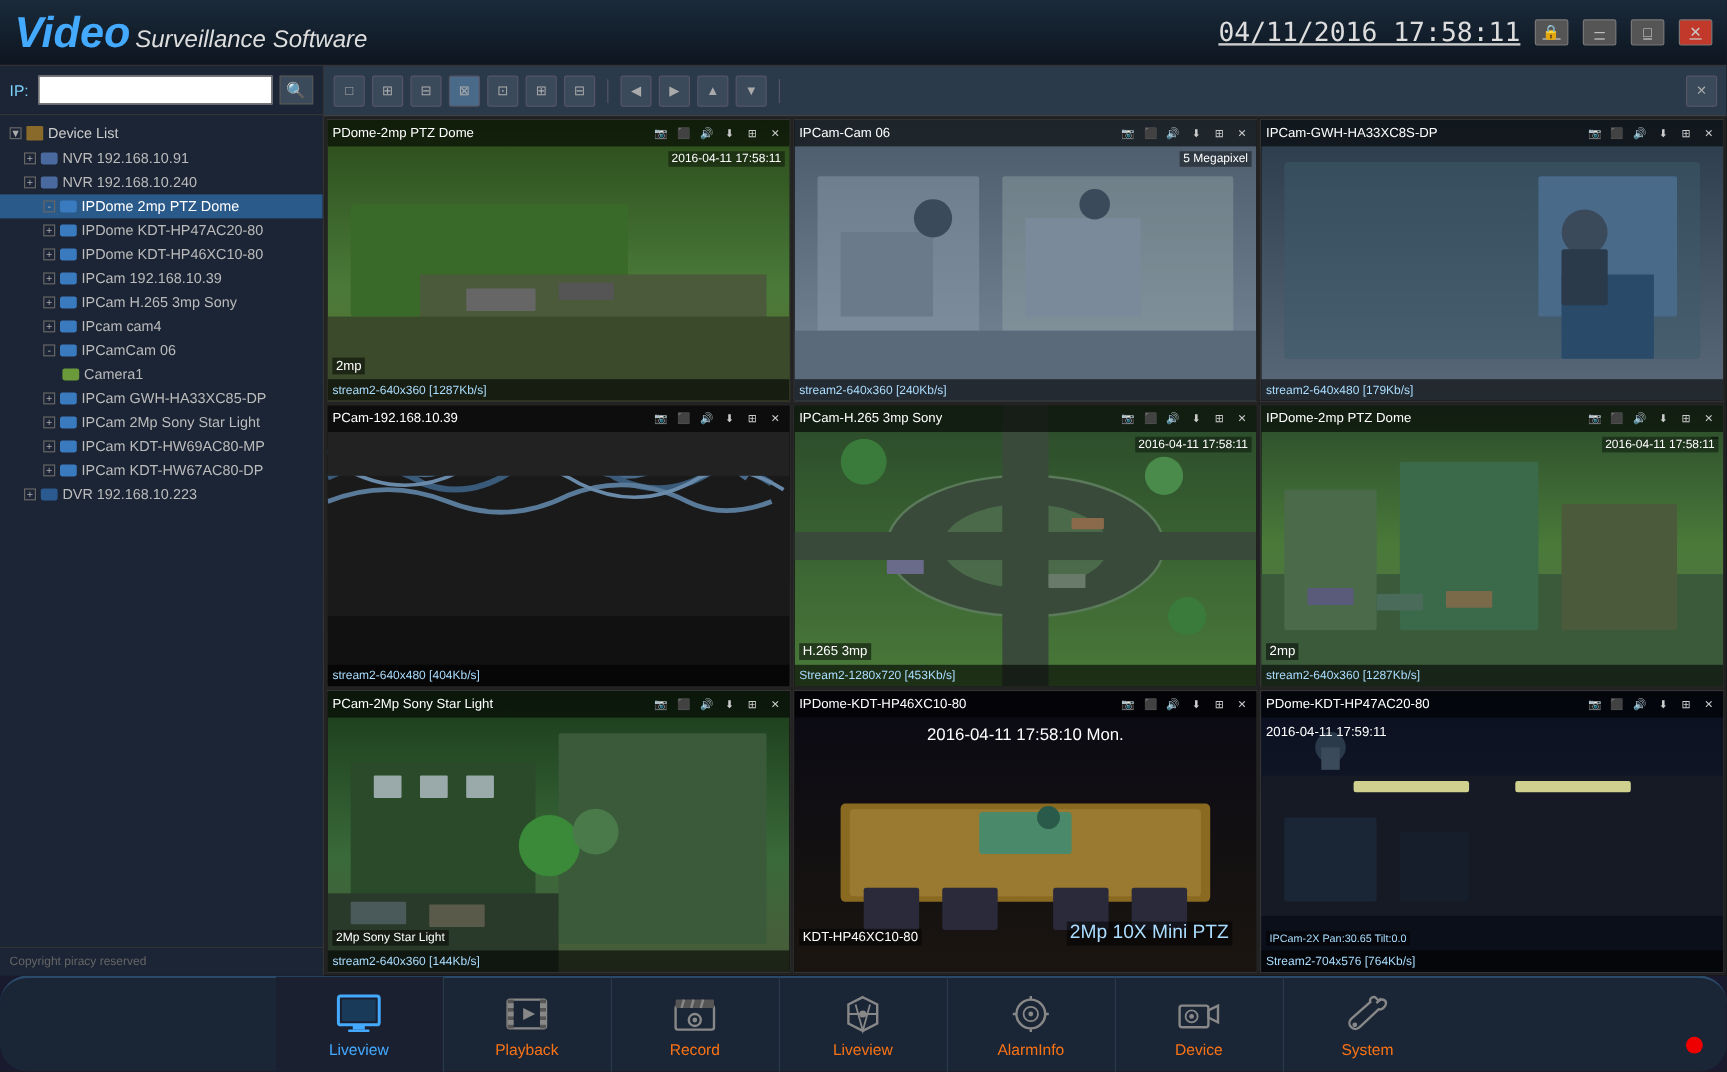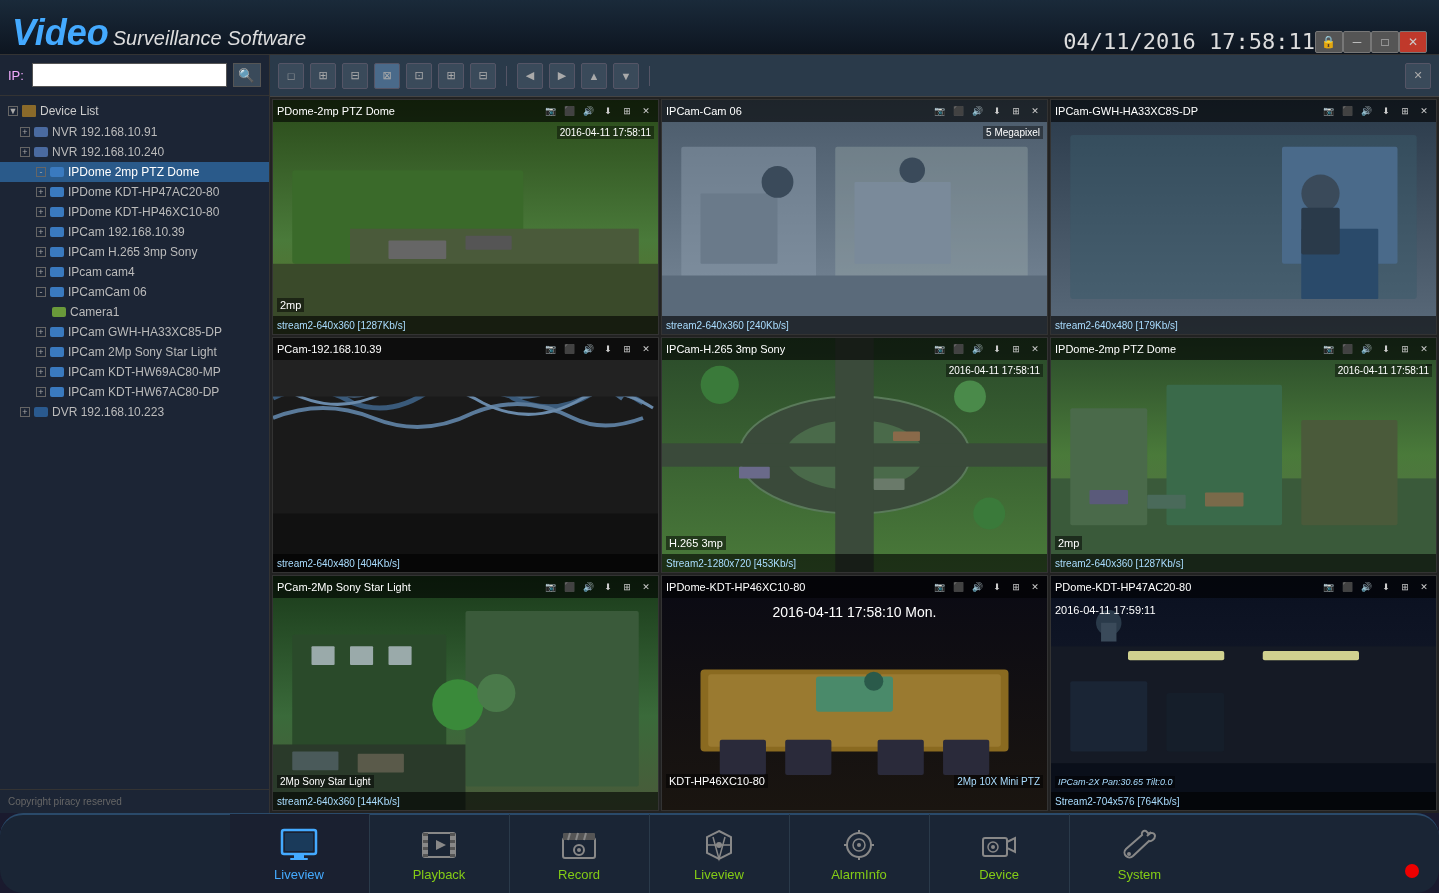--- a/index.html
+++ b/index.html
@@ -3,21 +3,21 @@
   <meta charset="utf-8">
   <style>
     * { margin: 0; padding: 0; box-sizing: border-box; }
     body { width: 1439px; height: 893px; background: #1a1a2e; color: #ccc; font-family: Arial, sans-serif; overflow: hidden; }
 
     
     #header {
       background: linear-gradient(180deg, #1a2a3a 0%, #0d1520 100%);
       height: 55px;
       display: flex;
-      align-items: flex-end;
+      align-items: center;
       justify-content: space-between;
       padding: 0 12px;
       border-bottom: 1px solid #333;
     }
     #header .logo {
       display: flex;
       align-items: baseline;
       gap: 4px;
     }
     #header .logo-video {
@@ -27,20 +27,22 @@
       font-style: italic;
     }
     #header .logo-text {
       font-size: 20px;
       color: #ddd;
       font-style: italic;
     }
     #header .header-right {
       display: flex;
       align-items: center;
+      gap: 12px;
+      text-decoration: underline;
     }
     #header .datetime {
       font-size: 22px;
       color: #ddd;
       font-family: monospace;
     }
     .win-btn {
       width: 28px; height: 22px;
       background: #555;
       border: 1px solid #777;
@@ -67,21 +69,21 @@
       flex-direction: column;
       overflow: hidden;
     }
     #ip-search {
       display: flex;
       align-items: center;
       padding: 8px;
       gap: 6px;
       border-bottom: 1px solid #333;
     }
-    #ip-search label { color: #f0abfc; font-size: 13px; margin-right: 2px; }
+    #ip-search label { color: #7dd3fc; font-size: 13px; margin-right: 2px; }
     #ip-search input {
       flex: 1;
       background: #fff;
       border: 1px solid #555;
       color: #000;
       height: 24px;
       padding: 0 4px;
       font-size: 12px;
     }
     #ip-search button {
@@ -318,40 +320,40 @@
     }
     .nav-item.active { background: #1a2030; }
     .nav-icon {
       width: 40px; height: 36px;
       display: flex; align-items: center; justify-content: center;
       color: #4af;
       font-size: 28px;
     }
     .nav-label {
       font-size: 13px;
-      color: #84cc16;
+      color: #f97316;
     }
     .nav-item.active .nav-label { color: #4af; }
 
     
     .record-dot {
       width: 14px; height: 14px;
       background: #e00;
       border-radius: 50%;
       position: absolute;
       right: 20px;
       bottom: 15px;
     }
 
     
     .ptz-label {
       position: absolute;
       bottom: 22px;
-      right: 4px;
-      font-size: 10px;
+      right: 20px;
+      font-size: 16px;
       color: #adf;
       background: rgba(0,0,0,0.5);
       padding: 1px 3px;
     }
 
     
     #device-tree::-webkit-scrollbar { width: 6px; }
     #device-tree::-webkit-scrollbar-track { background: #1c2535; }
     #device-tree::-webkit-scrollbar-thumb { background: #3a4a5a; }
   </style>
@@ -828,21 +830,21 @@
           <div class="cam-controls">
             <div class="cam-ctrl-btn">📷</div>
             <div class="cam-ctrl-btn">⬛</div>
             <div class="cam-ctrl-btn">🔊</div>
             <div class="cam-ctrl-btn">⬇</div>
             <div class="cam-ctrl-btn">⊞</div>
             <div class="cam-ctrl-btn">✕</div>
           </div>
         </div>
         <div class="cam-big-timestamp" style="top:28px;font-size:11px;color:#fff;position:absolute;left:4px;transform:none;white-space:nowrap;">2016-04-11 17:59:11</div>
-        <span class="cam-label-bottom" style="bottom:22px;left:4px;font-size:9px;color:#adf;position:absolute;background:rgba(0,0,0,0.5);padding:1px 3px;font-style:italic;">IPCam-2X Pan:30.65 Tilt:0.0</span>
+        <span class="cam-label-bottom" style="bottom:22px;left:4px;font-size:9px;color:#adf;position:absolute;background:rgba(0,0,0,0.5);padding:1px 3px;">IPCam-2X Pan:30.65 Tilt:0.0</span>
         <div class="cam-footer">
           <span class="cam-info">Stream2-704x576 [764Kb/s]</span>
         </div>
       </div>
 
     </div>
   </div>
 
 </div>
 

